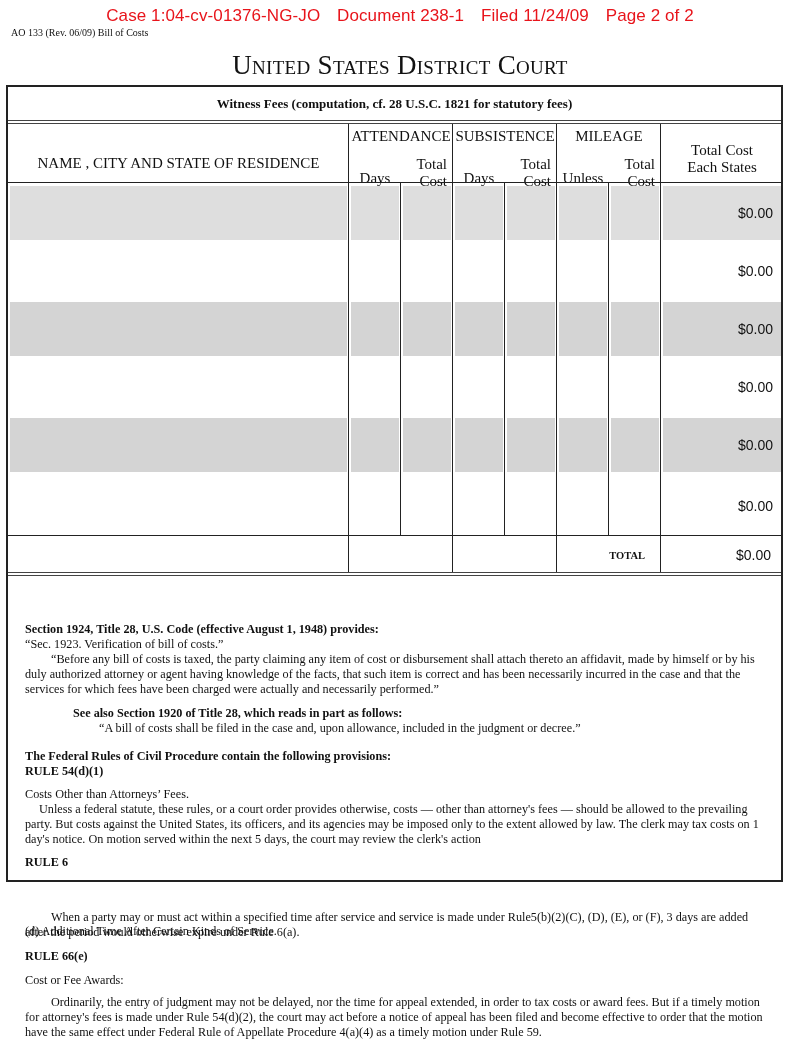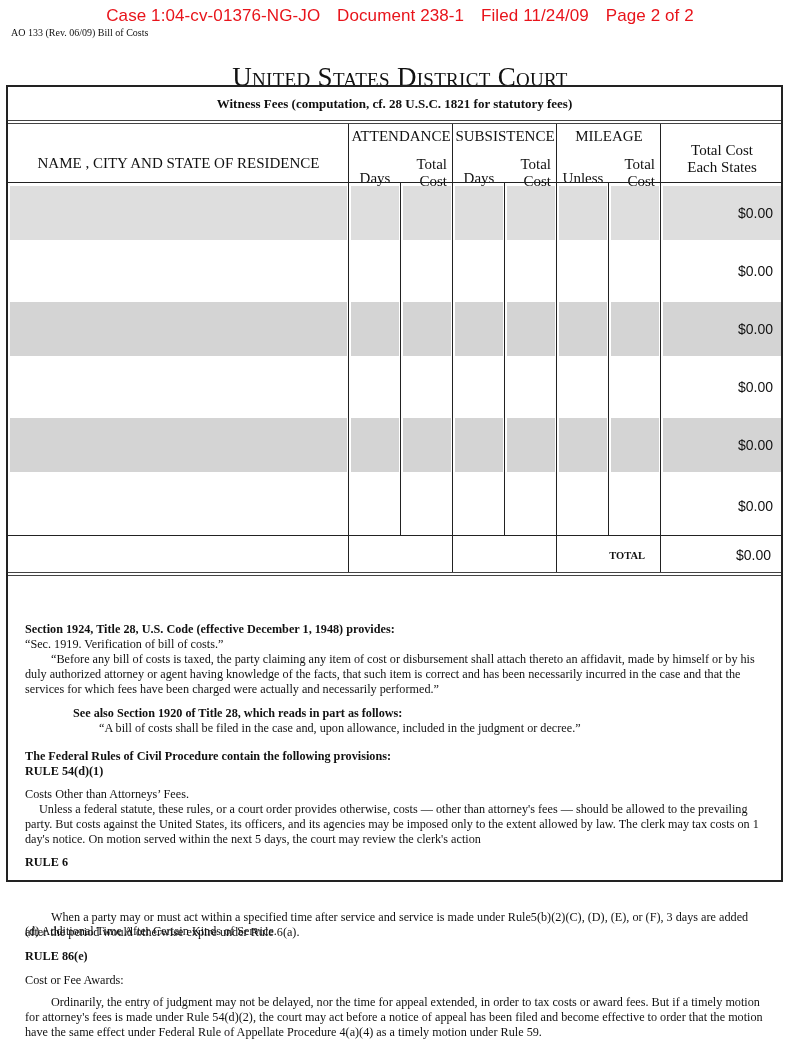--- a/index.html
+++ b/index.html
@@ -1,20 +1,20 @@
 <!DOCTYPE html>
 <html><head>
 <meta charset="utf-8">
 <style>
   html, body { margin:0; padding:0; background:#fff; }
   body { width:800px; height:1058px; position:relative; overflow:hidden; font-family:"Liberation Serif", serif; color:#111; }
   .stamp { position:absolute; top:6px; left:0; width:800px; text-align:center; color:#e8141b; font-family:"Liberation Sans", sans-serif; font-size:17px; letter-spacing:0.1px; }
   .stamp span { margin:12px 6px; }
   .formid { position:absolute; top:27px; left:11px; font-size:10px; }
-  .court { position:absolute; top:50px; left:0; width:800px; text-align:center; font-size:27px; font-variant:small-caps; letter-spacing:0.3px;margin-top:12px; }
+  .court { position:absolute; top:50px; left:0; width:800px; text-align:center; font-size:27px; font-variant:small-caps; letter-spacing:0.3px; }
   .frame { position:absolute; left:6px; top:85px; width:777px; height:797px; border:2px solid #222; box-sizing:border-box; }
   .title { position:absolute; left:0; top:0; width:100%; height:34px; line-height:34px; text-align:center; font-weight:bold; font-size:13px; }
   .dbl { position:absolute; left:0; width:100%; height:4px; border-top:1px solid #444; border-bottom:1px solid #444; box-sizing:border-box; }
   .hdr { position:absolute; font-size:15px; text-align:center; }
   .vline { position:absolute; width:0; border-left:1.5px solid #222; }
   .hline { position:absolute; height:0; border-top:1.5px solid #222; }
   .row { position:absolute; left:0; width:775px; }
   .cell-bg { position:absolute; top:2px; bottom:2px; }
   .money { position:absolute; right:10px; font-family:"Liberation Sans", sans-serif; font-size:14px; }
   .notice { position:absolute; left:17px; right:14px; font-size:12.2px; line-height:15px; }
@@ -116,22 +116,22 @@
   <div class="vline" style="left:496px;top:95px;height:353px;"></div>
   <div class="vline" style="left:600px;top:95px;height:353px;"></div>
 
   <div class="hline" style="left:0;width:775px;top:448px;"></div>
   <div style="position:absolute;left:549px;width:104px;top:463px;text-align:right;padding-right:16px;box-sizing:border-box;font-weight:bold;font-size:10.5px;">TOTAL</div>
   <div class="money" style="top:460px;right:10px;">$0.00</div>
   <div class="dbl" style="top:485px;"></div>
 
 
   <div class="notice" style="top:535px;">
-    <p class="b">Section 1924, Title 28, U.S. Code (effective December 1, 1948) provides:</p>
-    <p>“Sec. 1919. Verification of bill of costs.”</p>
+    <p class="b">Section 1924, Title 28, U.S. Code (effective August 1, 1948) provides:</p>
+    <p>“Sec. 1923. Verification of bill of costs.”</p>
     <p class="ind">“Before any bill of costs is taxed, the party claiming any item of cost or disbursement shall attach thereto an affidavit, made by himself or by his duly authorized attorney or agent having knowledge of the facts, that such item is correct and has been necessarily incurred in the case and that the services for which fees have been charged were actually and necessarily performed.”</p>
   </div>
 
   <div class="notice" style="top:619px;margin-left:48px;">
     <p class="b">See also Section 1920 of Title 28, which reads in part as follows:</p>
     <p class="ind">“A bill of costs shall be filed in the case and, upon allowance, included in the judgment or decree.”</p>
   </div>
 
   <div class="notice" style="top:662px;">
     <p class="b">The Federal Rules of Civil Procedure contain the following provisions:</p>
@@ -147,21 +147,21 @@
     <p class="b">RULE 6</p>
   </div>
   <div class="notice" style="top:837px;">
     <p>(d) Additional Time After Certain Kinds of Service.</p>
   </div>
   <div class="notice" style="top:823px;">
     <p class="ind">When a party may or must act within a specified time after service and service is made under Rule5(b)(2)(C), (D), (E), or (F), 3 days are added after the period would otherwise expire under Rule 6(a).</p>
   </div>
 
   <div class="notice" style="top:862px;">
-    <p class="b">RULE 86(e)</p>
+    <p class="b">RULE 66(e)</p>
   </div>
   <div class="notice" style="top:886px;">
     <p>Cost or Fee Awards:</p>
   </div>
   <div class="notice" style="top:908px;">
     <p class="ind">Ordinarily, the entry of judgment may not be delayed, nor the time for appeal extended, in order to tax costs or award fees. But if a timely motion for attorney's fees is made under Rule 54(d)(2),  the court may act before a notice of appeal has been filed and become effective to order that the motion have the same effect under Federal Rule of Appellate Procedure 4(a)(4) as a timely motion under Rule 59.</p>
   </div>
 </div>
 
 </body></html>

